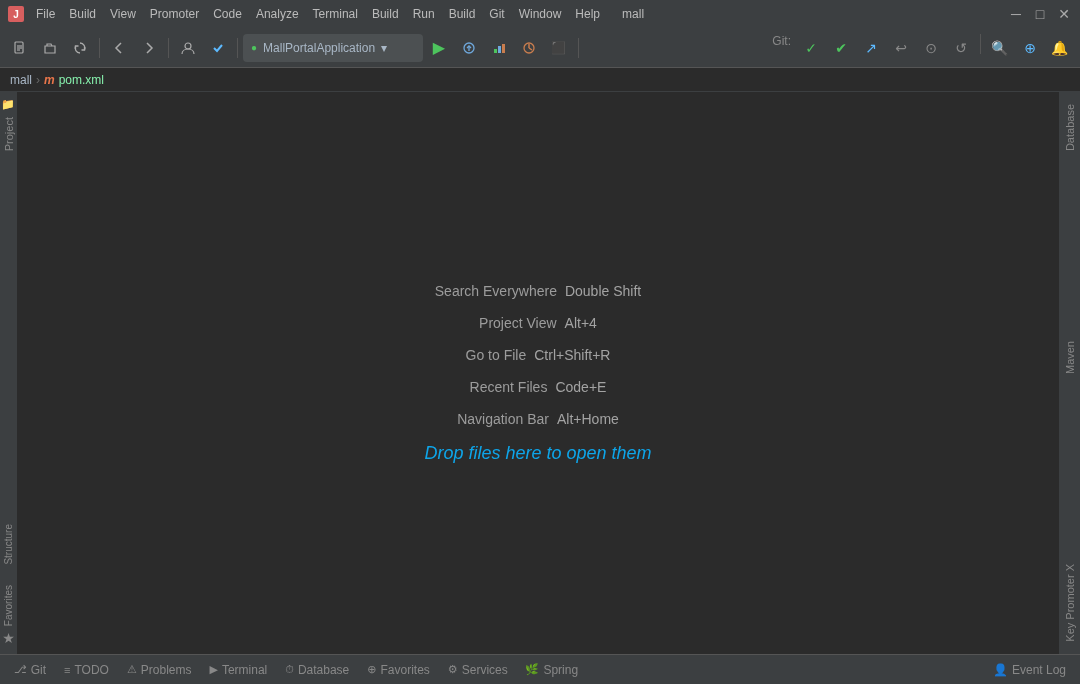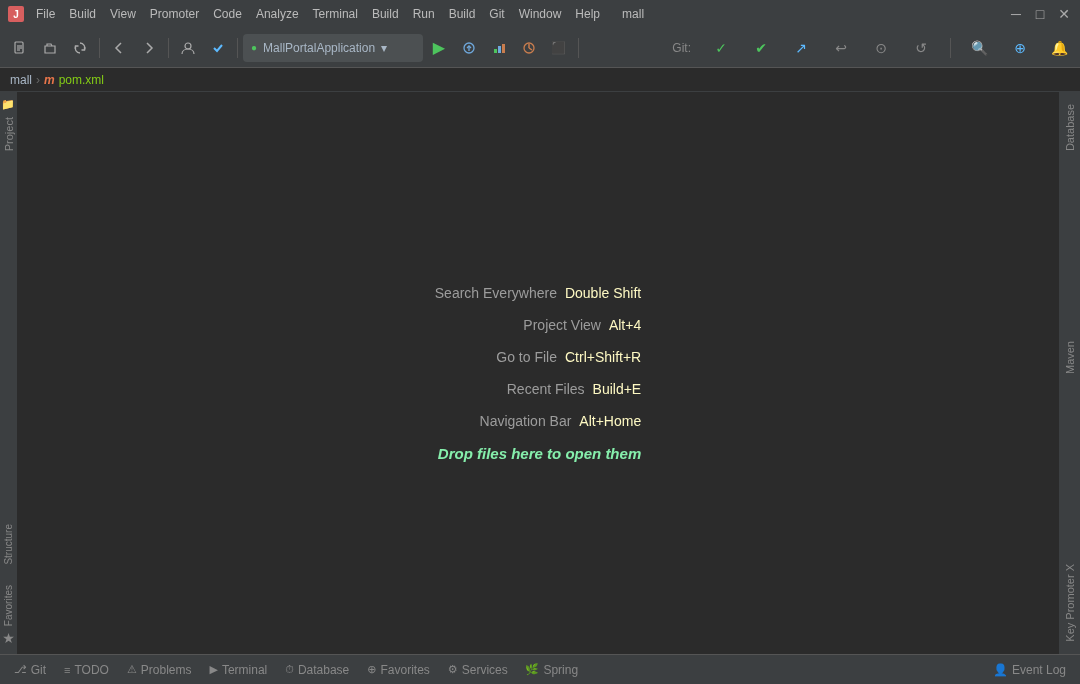--- a/index.html
+++ b/index.html
@@ -107,22 +107,22 @@
       color: #a9b7c6;
       font-size: 12px;
     }
     .run-config-arrow {
       color: #888888;
       font-size: 10px;
     }
     .toolbar-right {
       margin-left: auto;
       display: flex;
-      align-items: center;
-      gap: 12px;
+      align-items: flex-start;
+      gap: 2px;
     }
 
     
     #breadcrumb-bar {
       height: 24px;
       background: #2b2b2b;
       display: flex;
       align-items: center;
       padding: 0 10px;
       gap: 4px;
@@ -161,40 +161,39 @@
       display: flex;
       flex-direction: column;
       align-items: center;
       justify-content: center;
       position: relative;
     }
     #center-hints {
       display: flex;
       flex-direction: column;
       gap: 16px;
-      align-items: flex-end;
+      align-items: center;
     }
     .hint-row {
       display: flex;
       align-items: baseline;
       gap: 8px;
       font-size: 14px;
     }
     .hint-label {
       color: #9c9c9c;
     }
     .hint-shortcut {
-      color: #fef9c3;
+      color: #a3a3a3;
       font-size: 14px;
     }
     .hint-drop {
-      color: #86efac;
-      font-size: 15px;
+      color: #0ea5e9;
+      font-size: 18px;
       font-style: italic;
-      font-weight: bold;
     }
 
     
     #right-sidebar {
       width: 22px;
       background: #3c3f41;
       display: flex;
       flex-direction: column;
       align-items: center;
       padding: 4px 0;
@@ -395,21 +394,21 @@
     <div class="toolbar-btn" style="color:#aaa;">🔍</div>
     <div class="toolbar-btn" style="color:#5dbaff;font-size:14px;">⊕</div>
     <div class="toolbar-btn" style="color:#aaa;">🔔</div>
   </div>
 </div>
 
 <div id="breadcrumb-bar">
   <span style="color:#a9b7c6;font-size:12px;cursor:pointer;">mall</span>
   <span class="breadcrumb-sep">›</span>
   <span class="breadcrumb-icon" style="color:#e8754a;font-weight:bold;font-size:12px;font-style:italic;">m</span>
-  <span style="color:#84cc16;font-size:12px;cursor:pointer;">pom.xml</span>
+  <span style="color:#86efac;font-size:12px;cursor:pointer;">pom.xml</span>
 </div>
 
 <div id="main-area">
 
   <div id="outer-left">
     <div style="font-size:11px;color:#888;cursor:pointer;padding:2px;">📁</div>
     <div class="vert-text" style="font-size:11px;color:#888;padding:4px 2px;">Project</div>
     <div style="flex:1"></div>
     <div class="vert-text" style="font-size:10px;color:#888;">Structure</div>
     <div style="height:20px"></div>
@@ -426,21 +425,21 @@
       <div class="hint-row">
         <span class="hint-label">Project View</span>
         <span class="hint-shortcut">Alt+4</span>
       </div>
       <div class="hint-row">
         <span class="hint-label">Go to File</span>
         <span class="hint-shortcut">Ctrl+Shift+R</span>
       </div>
       <div class="hint-row">
         <span class="hint-label">Recent Files</span>
-        <span class="hint-shortcut">Build+E</span>
+        <span class="hint-shortcut">Code+E</span>
       </div>
       <div class="hint-row">
         <span class="hint-label">Navigation Bar</span>
         <span class="hint-shortcut">Alt+Home</span>
       </div>
       <div class="hint-row">
         <span class="hint-drop">Drop files here to open them</span>
       </div>
     </div>
   </div>

